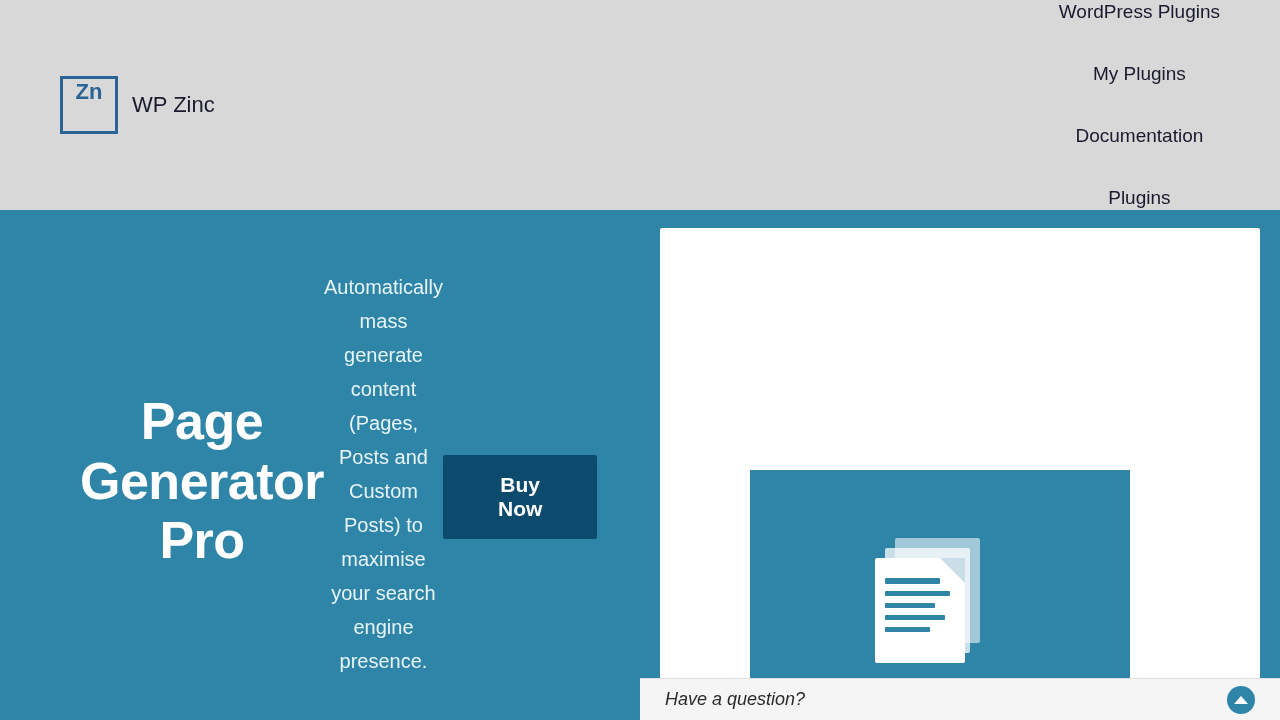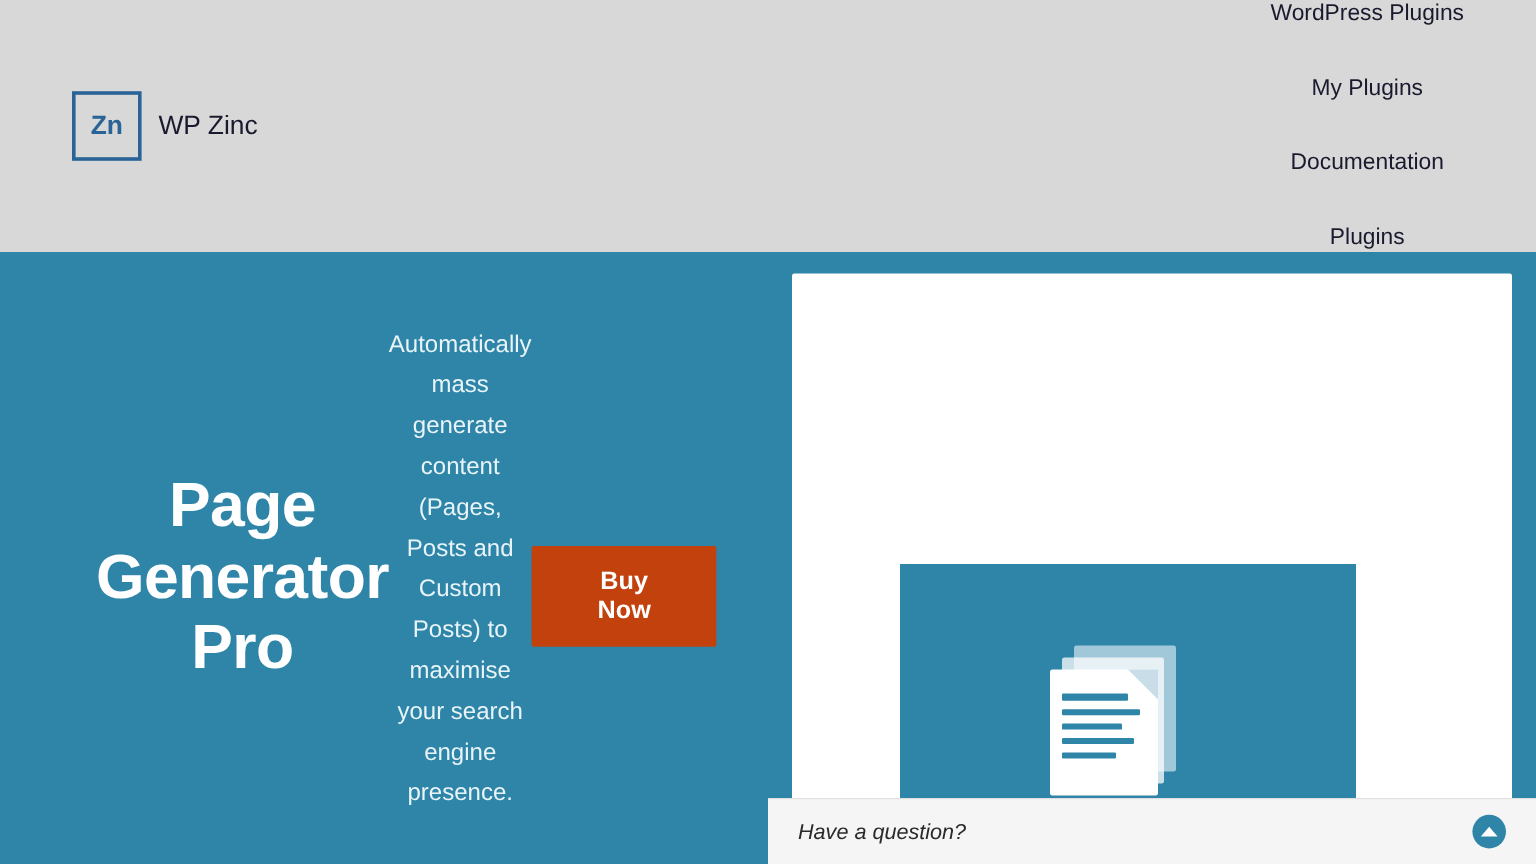--- a/index.html
+++ b/index.html
@@ -20,21 +20,20 @@
       align-items: center;
       gap: 14px;
       cursor: pointer;
     }
 
     .logo-box {
       width: 58px;
       height: 58px;
       border: 3px solid #2a6496;
       display: flex;
-      align-items: center;
       justify-content: center;
       background: transparent;
     }
 
     .logo-box span {
       color: #2a6496;
       font-size: 22px;
       font-weight: bold;
       font-family: Arial, sans-serif;
     }
@@ -95,21 +94,21 @@
       font-size: 20px;
       color: #e8f4f8;
       font-family: Arial, sans-serif;
       line-height: 1.7;
       margin-bottom: 45px;
       max-width: 480px;
       text-align: center;
     }
 
     .buy-now-btn {
-      background-color: #c2410c;
+      background-color: #0c4a6e;
       color: #ffffff;
       font-size: 21px;
       font-weight: bold;
       font-family: Arial, sans-serif;
       padding: 18px 55px;
       border: none;
       cursor: pointer;
       border-radius: 2px;
     }
 
@@ -153,21 +152,21 @@
       height: 100%;
     }
 
     
     .question-bar {
       position: absolute;
       bottom: 0;
       left: 0;
       right: 0;
       background-color: #f5f5f5;
-      height: 55px;
+      height: 42px;
       display: flex;
       align-items: center;
       justify-content: space-between;
       padding: 0 25px;
       border-top: 1px solid #e0e0e0;
     }
 
     .question-text {
       font-size: 18px;
       color: #2a2a2a;

